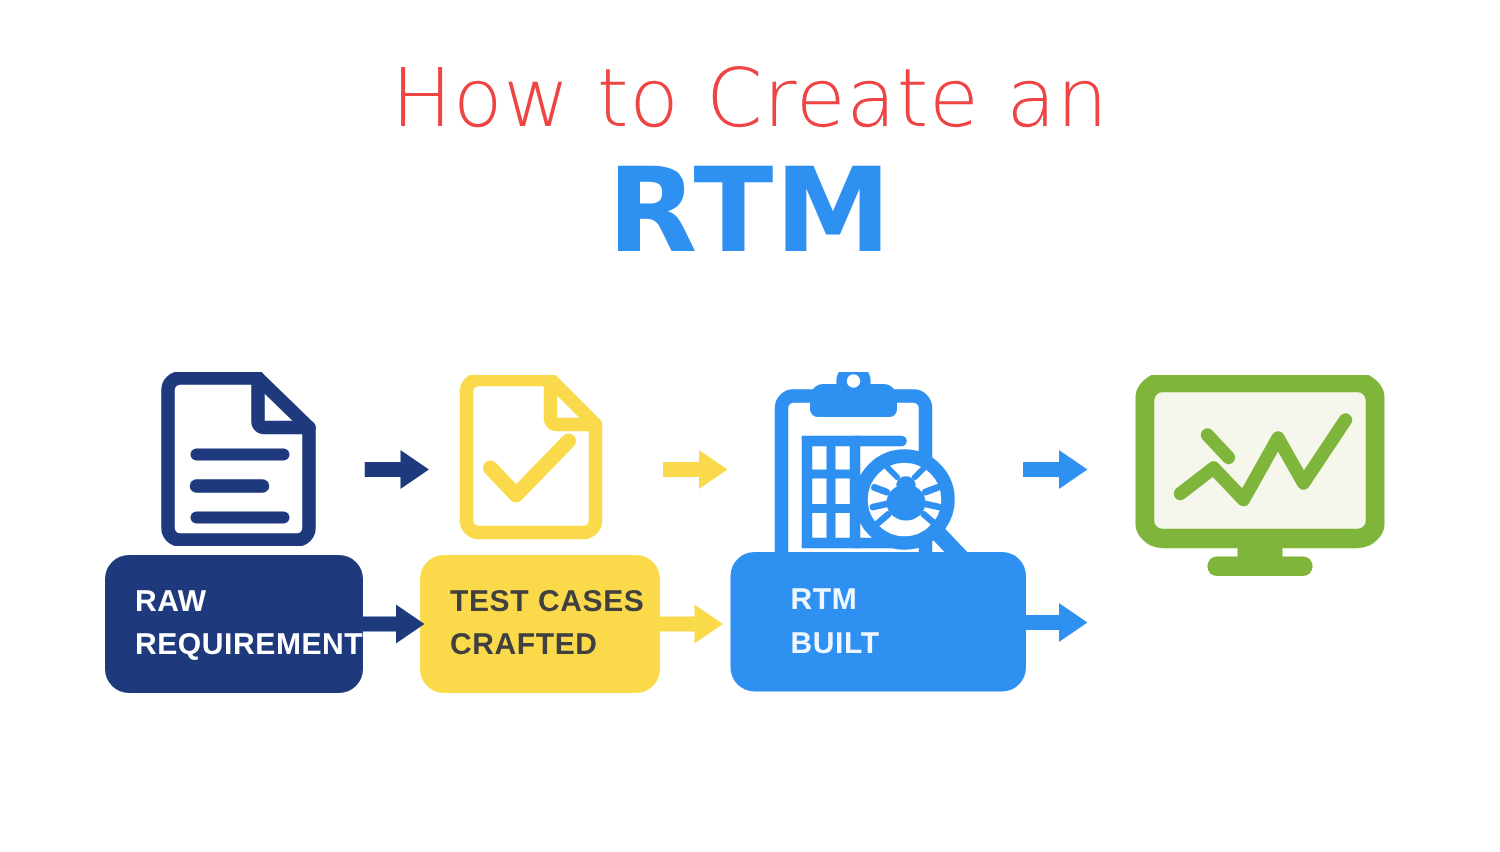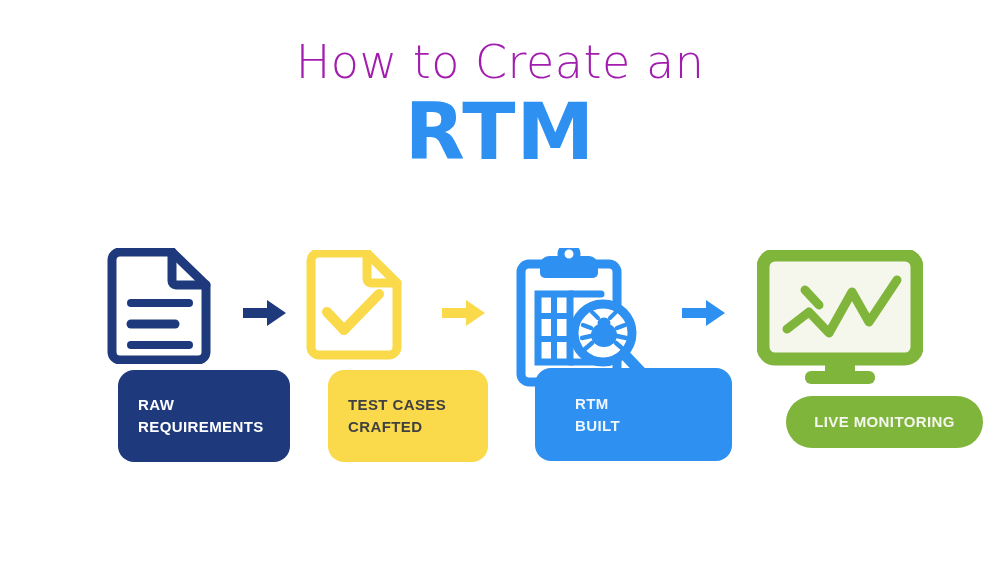--- a/index.html
+++ b/index.html
@@ -21,24 +21,24 @@
   
   .title-block {
     position: absolute;
     left: 0;
     top: 38px;
     width: 1000px;
     text-align: center;
   }
   .title-line1 {
     font-family: "DejaVu Sans", sans-serif;
-    font-size: 46px;
+    font-size: 54px;
     font-weight: 300;
     letter-spacing: 0.5px;
-    color: #a21caf;
+    color: #ef4444;
     line-height: 1.05;
   }
   .title-line2 {
     font-family: "DejaVu Sans", sans-serif;
     font-size: 78px;
     font-weight: 700;
     letter-spacing: 1px;
     color: #2e90f0;
     line-height: 1.08;
     margin-top: 4px;
@@ -58,27 +58,26 @@
   }
   .icon-wrap svg { display: block; }
 
   .step-card {
     position: absolute;
     box-sizing: border-box;
     display: flex;
     align-items: center;
     padding-left: 20px;
     border-radius: 16px;
-    font-size: 15px;
+    font-size: 20px;
     font-weight: 700;
     letter-spacing: 0.4px;
     line-height: 1.45;
     white-space: pre-line;
     z-index: 3;
-    margin-left: 48px;
   }
   .step-card.center-text {
     justify-content: center;
     padding-left: 0;
     text-align: center;
   }
 
   .card-navy  { background: #1e3a7d; color: #ffffff; }
   .card-yellow{ background: #fada4a; color: #404040; }
   .card-blue  { background: #2e90f0; color: #eef6ff; }
@@ -210,18 +209,15 @@
       <span>RTM
 BUILT</span>
     </div>
 
     <div class="arrow" style="left:682px; top:401px; width:44px; height:28px;">
       <svg width="44" height="28" viewBox="0 0 44 28">
         <path d="M0 9 h24 V1 L43 14 L24 27 V19 H0 Z" fill="#2e90f0"></path>
       </svg>
     </div>
 
-    <div class="step-card card-green center-text" style="left:738px; top:396px; width:197px; height:52px;">
-      <span>LIVE MONITORING</span>
-    </div>
 
   </div>
 </div>
 
 </body></html>

